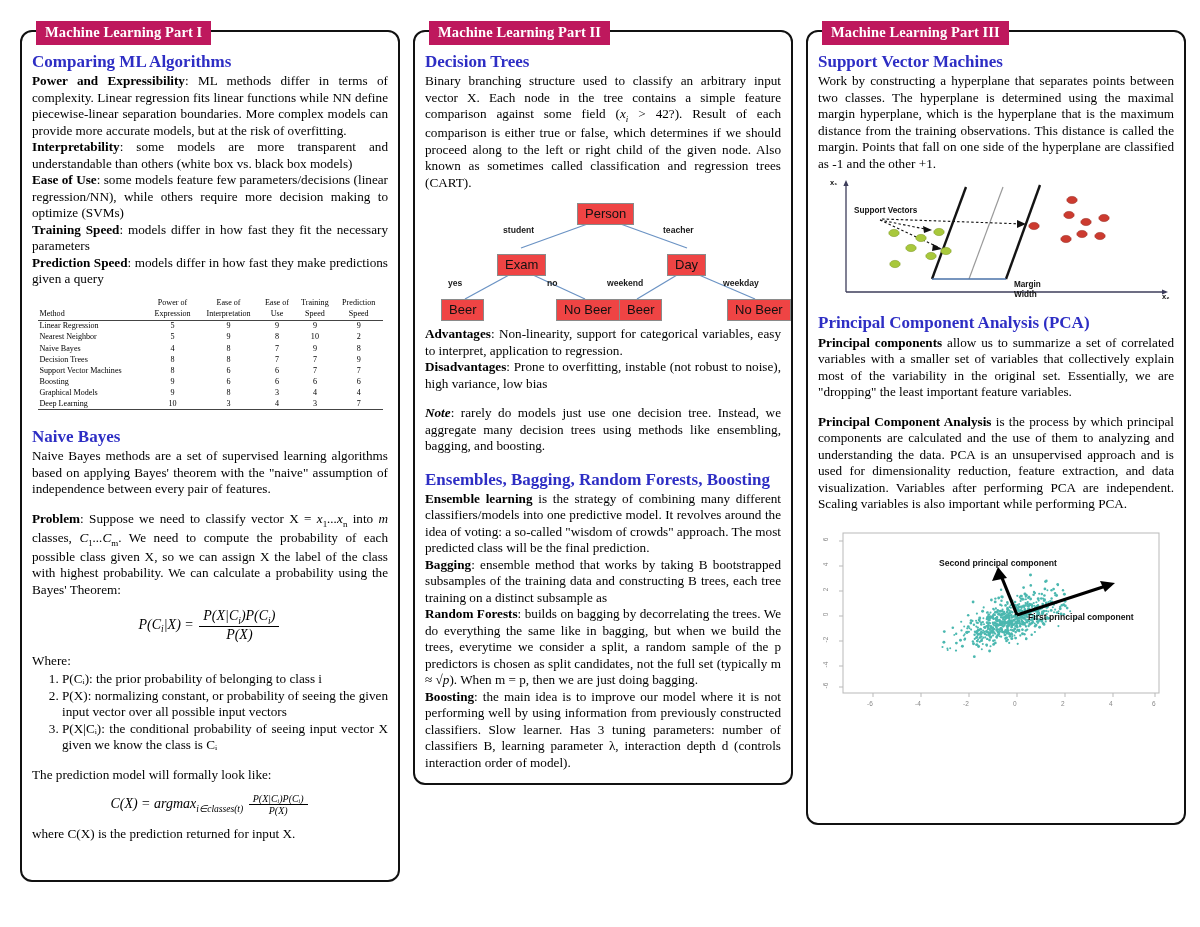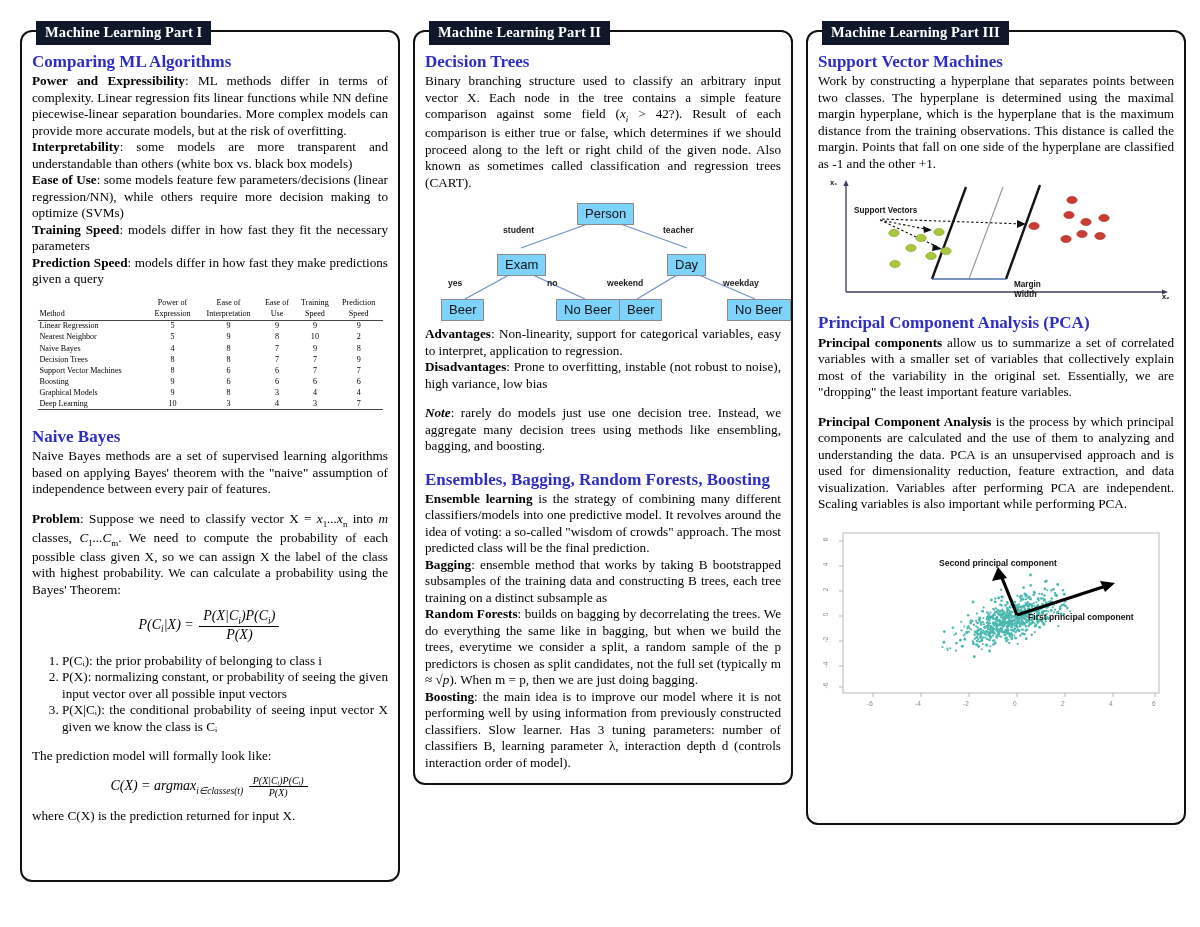--- a/index.html
+++ b/index.html
@@ -29,21 +29,21 @@
     padding: 16px 10px 10px 10px;
   }
   #col-1 { left: 20px;  height: 852px; }
   #col-2 { left: 413px; height: 755px; }
   #col-3 { left: 806px; height: 795px; }
 
   .box-title {
     position: absolute;
     top: -11px;
     left: 14px;
-    background: #0f172a;
+    background: #be185d;
     color: #ffffff;
     font-weight: bold;
     font-size: 14.5px;
     line-height: 1.45;
     padding: 1px 9px 2px 9px;
     white-space: nowrap;
     letter-spacing: .1px;
   }
   .section-head {
     color: #2e2ec4;
@@ -113,21 +113,21 @@
   
   .tree-fig {
     position: relative;
     width: 360px;
     height: 125px;
     margin: 4px auto 6px auto;
   }
   .tnode {
     position: absolute;
     border: 1.2px solid #8a8a8a;
-    background: #7dd3fc;
+    background: #ef4444;
     font-family: "Liberation Sans", sans-serif;
     font-size: 13px;
     color: #111;
     padding: 2px 7px 3px 7px;
     text-align: center;
     white-space: nowrap;
     box-sizing: border-box;
   }
   .tlabel {
     position: absolute;
@@ -294,20 +294,21 @@
     <p class="par gap"><span class="b">Problem</span><span>: Suppose we need to classify vector X = </span><span class="ital">x</span><sub class="vs">1</sub><span class="ital">...x</span><sub class="vs">n</sub><span> into </span><span class="ital">m</span><span> classes, </span><span class="ital">C</span><sub class="vs">1</sub><span class="ital">...C</span><sub class="vs">m</sub><span>. We need to compute the probability of each possible class given X, so we can assign X the label of the class with highest probability. We can calculate a probability using the Bayes' Theorem:</span></p>
 
     <div class="eq">
       <span class="ital">P(C</span><sub class="vs ital">i</sub><span class="ital">|X) =</span>
       <span class="frac">
         <span class="num"><span class="ital">P(X|C</span><sub class="vs ital">i</sub><span class="ital">)P(C</span><sub class="vs ital">i</sub><span class="ital">)</span></span>
         <span class="den ital">P(X)</span>
       </span>
     </div>
 
+    <p class="par">Where:</p>
     <ol class="where">
       <li>P(Cᵢ): the prior probability of belonging to class i</li>
       <li>P(X): normalizing constant, or probability of seeing the given input vector over all possible input vectors</li>
       <li>P(X|Cᵢ): the conditional probability of seeing input vector X given we know the class is Cᵢ</li>
     </ol>
 
     <p class="par gap">The prediction model will formally look like:</p>
 
     <div class="eq">
       <span class="ital">C(X) = argmax</span><sub class="vs ital">i∈classes(t)</sub>

